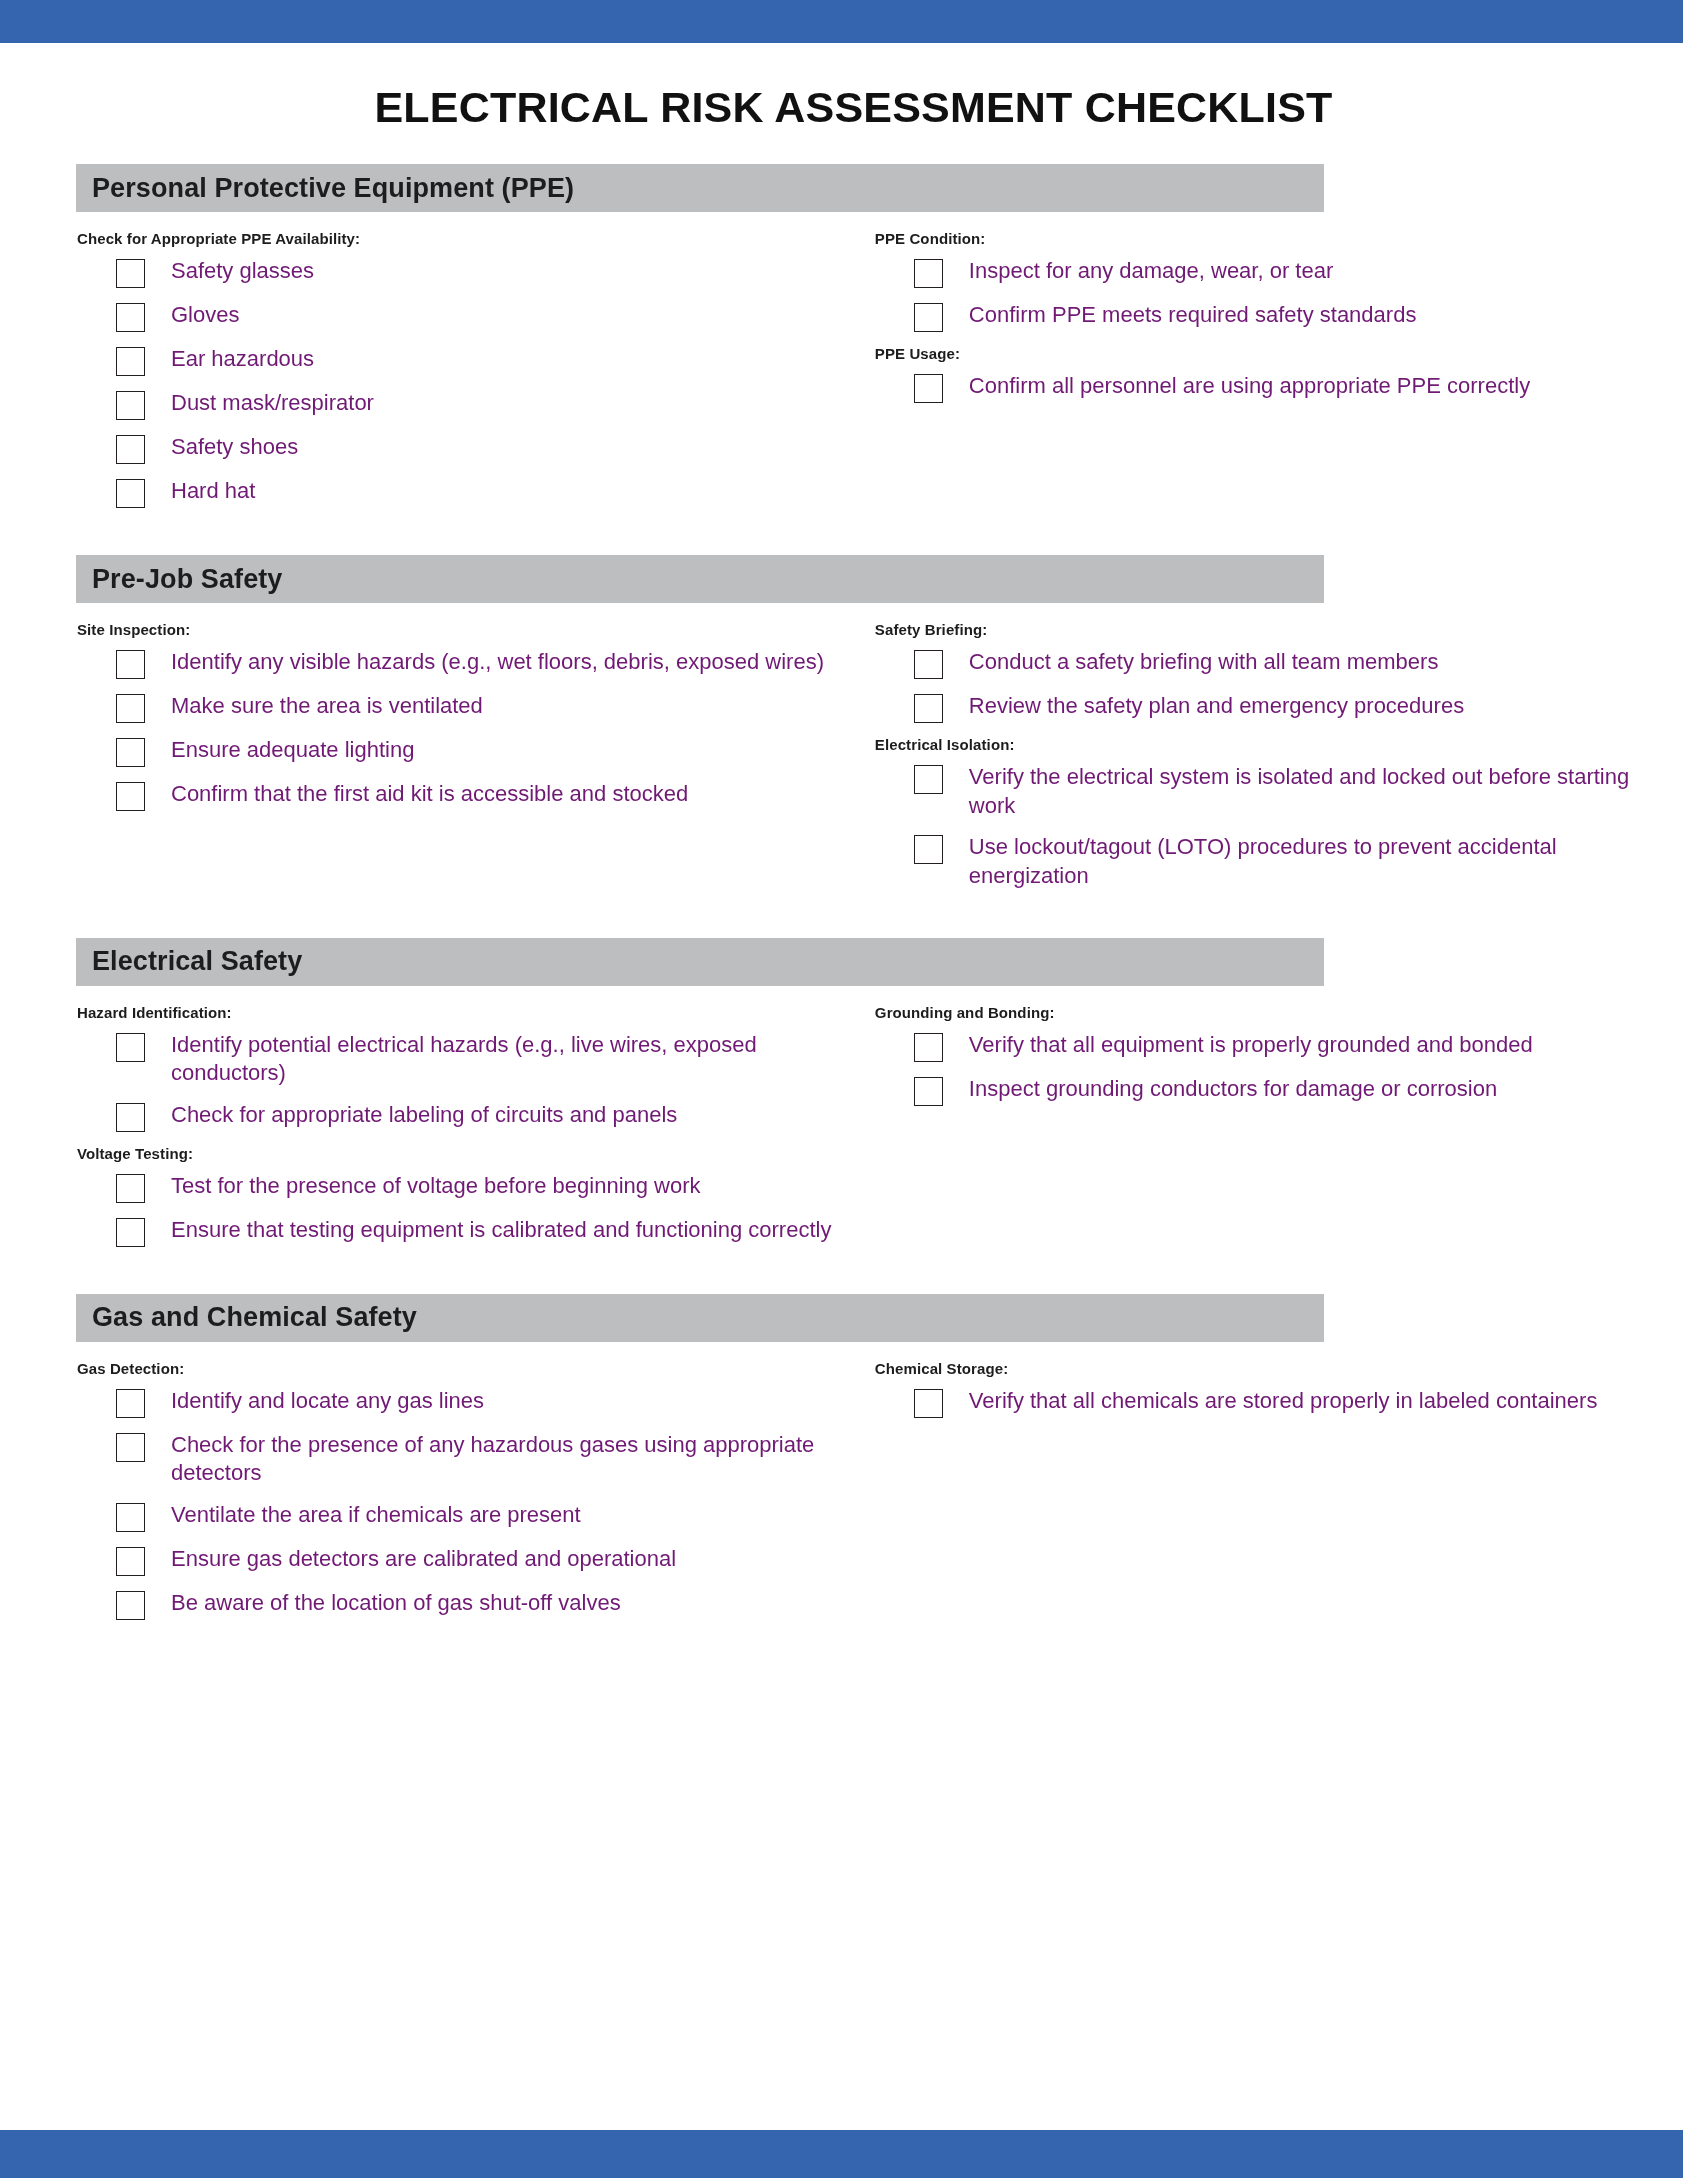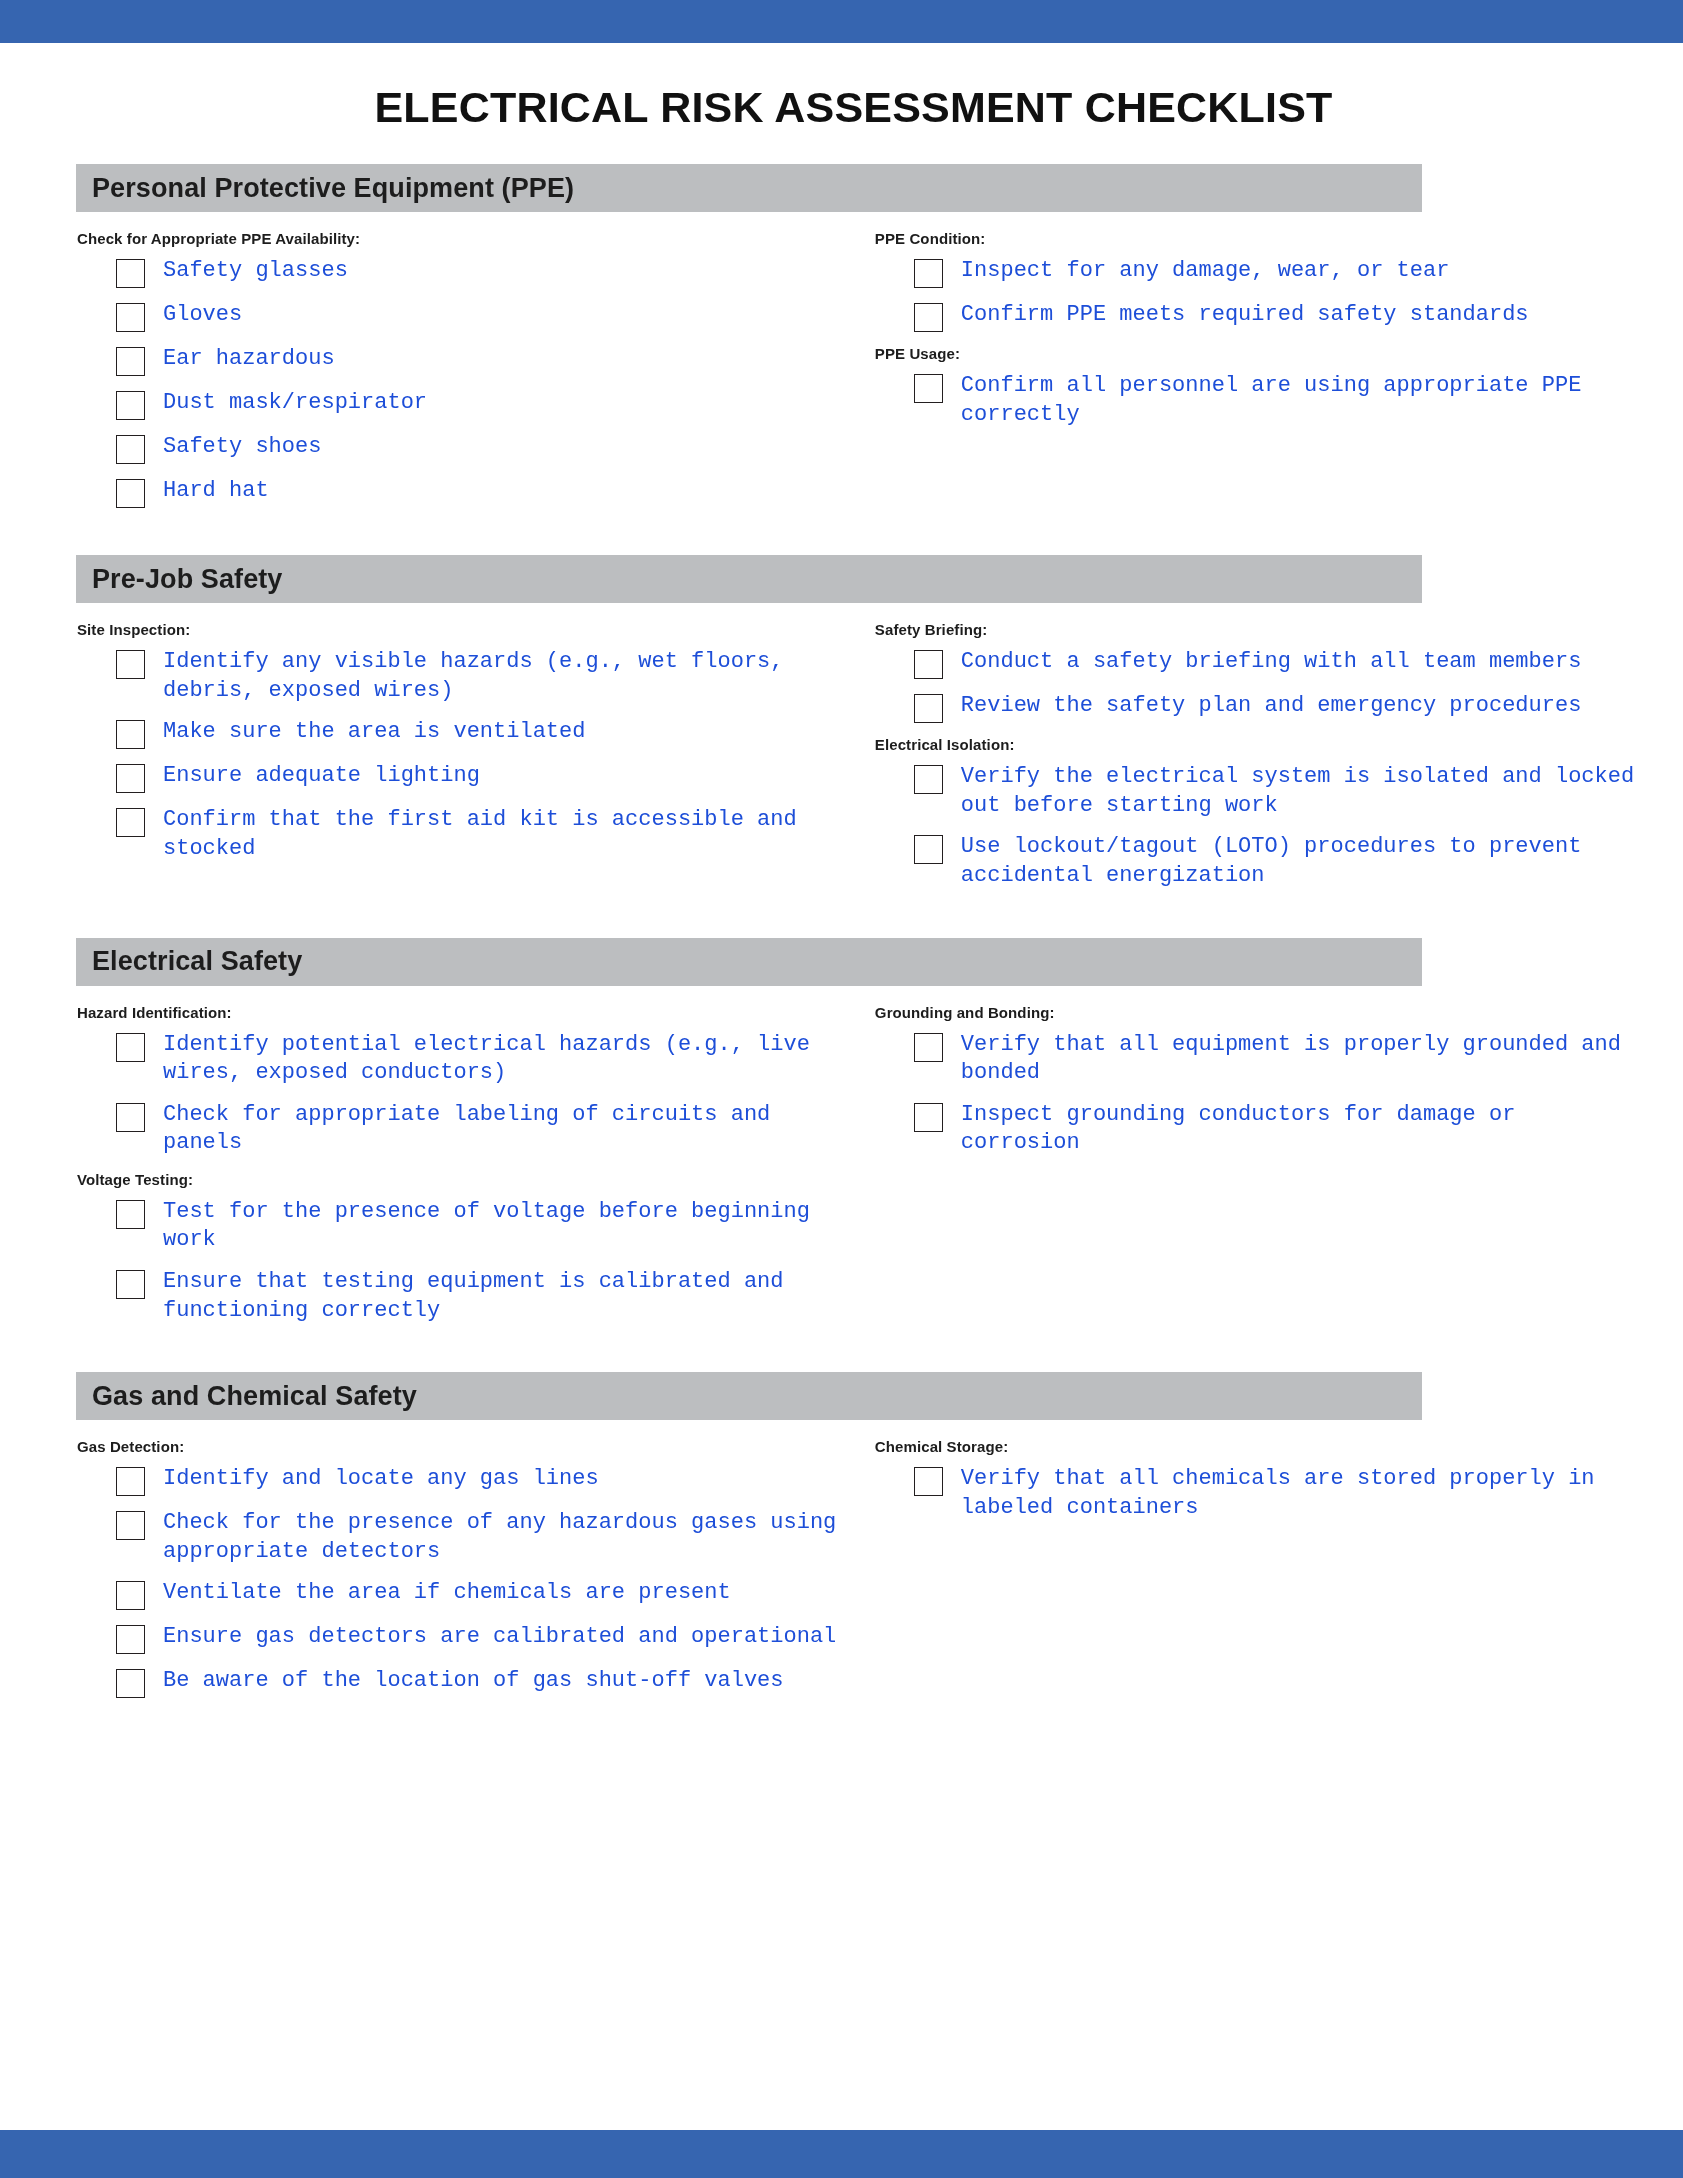--- a/index.html
+++ b/index.html
@@ -50,21 +50,21 @@
     padding: 0 119px;
     line-height: 1.05;
   }
 
   .section {
     margin-top: 34px;
   }
 
   .section-header {
     margin-left: 64px;
-    width: 1346px;
+    width: 1248px;
     height: 48px;
     background: #bcbec0;
     display: flex;
     align-items: center;
     box-sizing: border-box;
     padding-left: 16px;
   }
   .section-header-label {
     font-size: 27px;
     font-weight: bold;
@@ -110,26 +110,25 @@
   .checkbox {
     flex: 0 0 auto;
     width: 29px;
     height: 29px;
     border: 1.6px solid #231f20;
     background: #ffffff;
     margin-top: 2px;
     box-sizing: border-box;
   }
   .check-label {
-    margin-left: 18px;
+    margin-left: 26px;
     font-size: 22px;
     line-height: 1.30;
-    color: #1d4ed8;
+    color: #701a75;
     max-width: 693px;
-    font-family: Liberation Mono, monospace;
   }
 </style>
 </head>
 <body>
 
 <div class="top-bar"></div>
 
 <div class="page">
   <h1 class="doc-title">ELECTRICAL RISK ASSESSMENT CHECKLIST</h1>
   <div id="sections-root">

